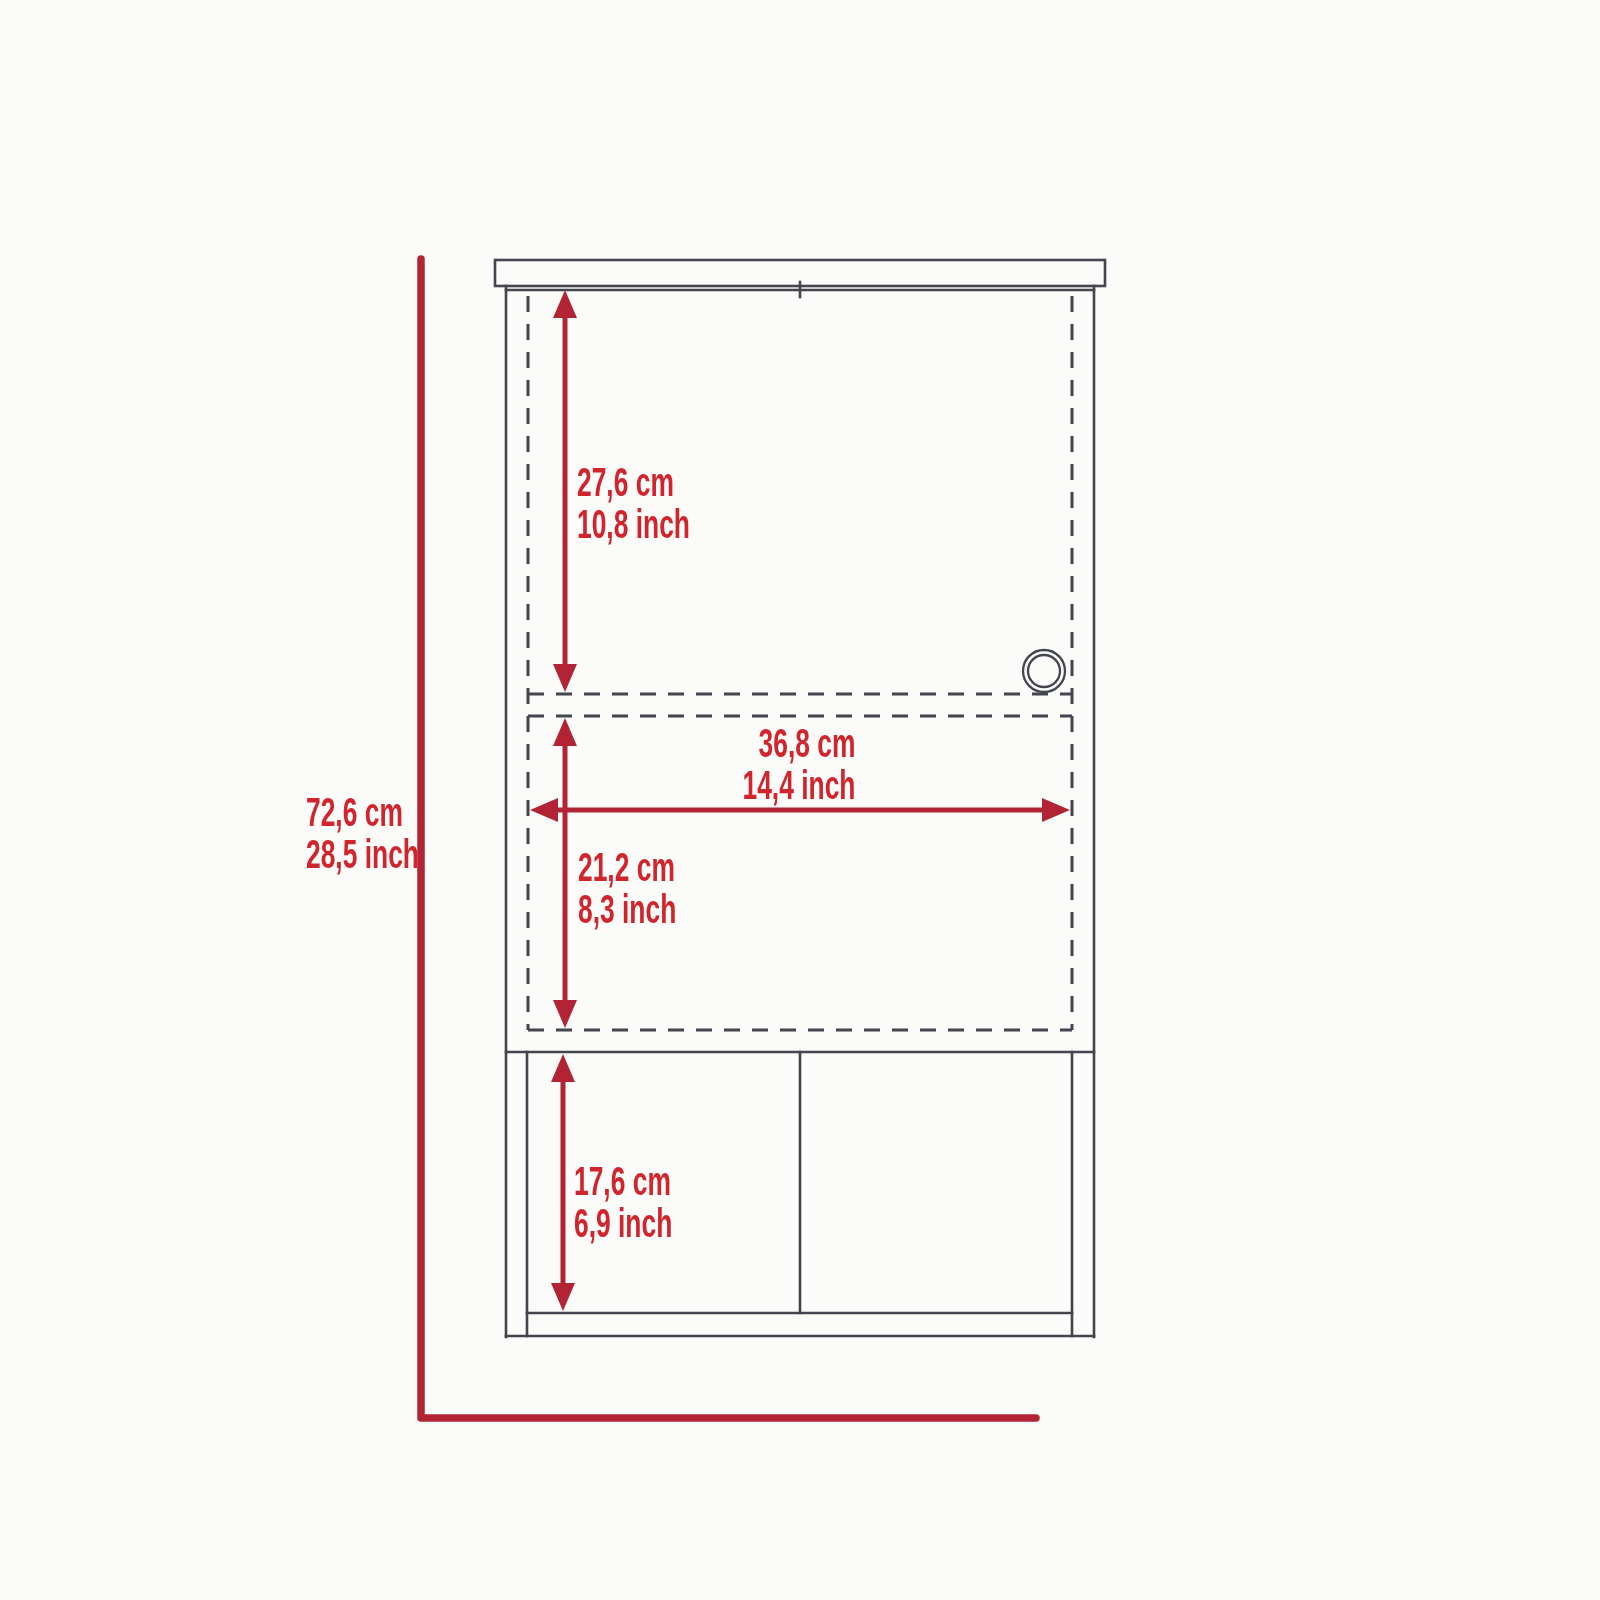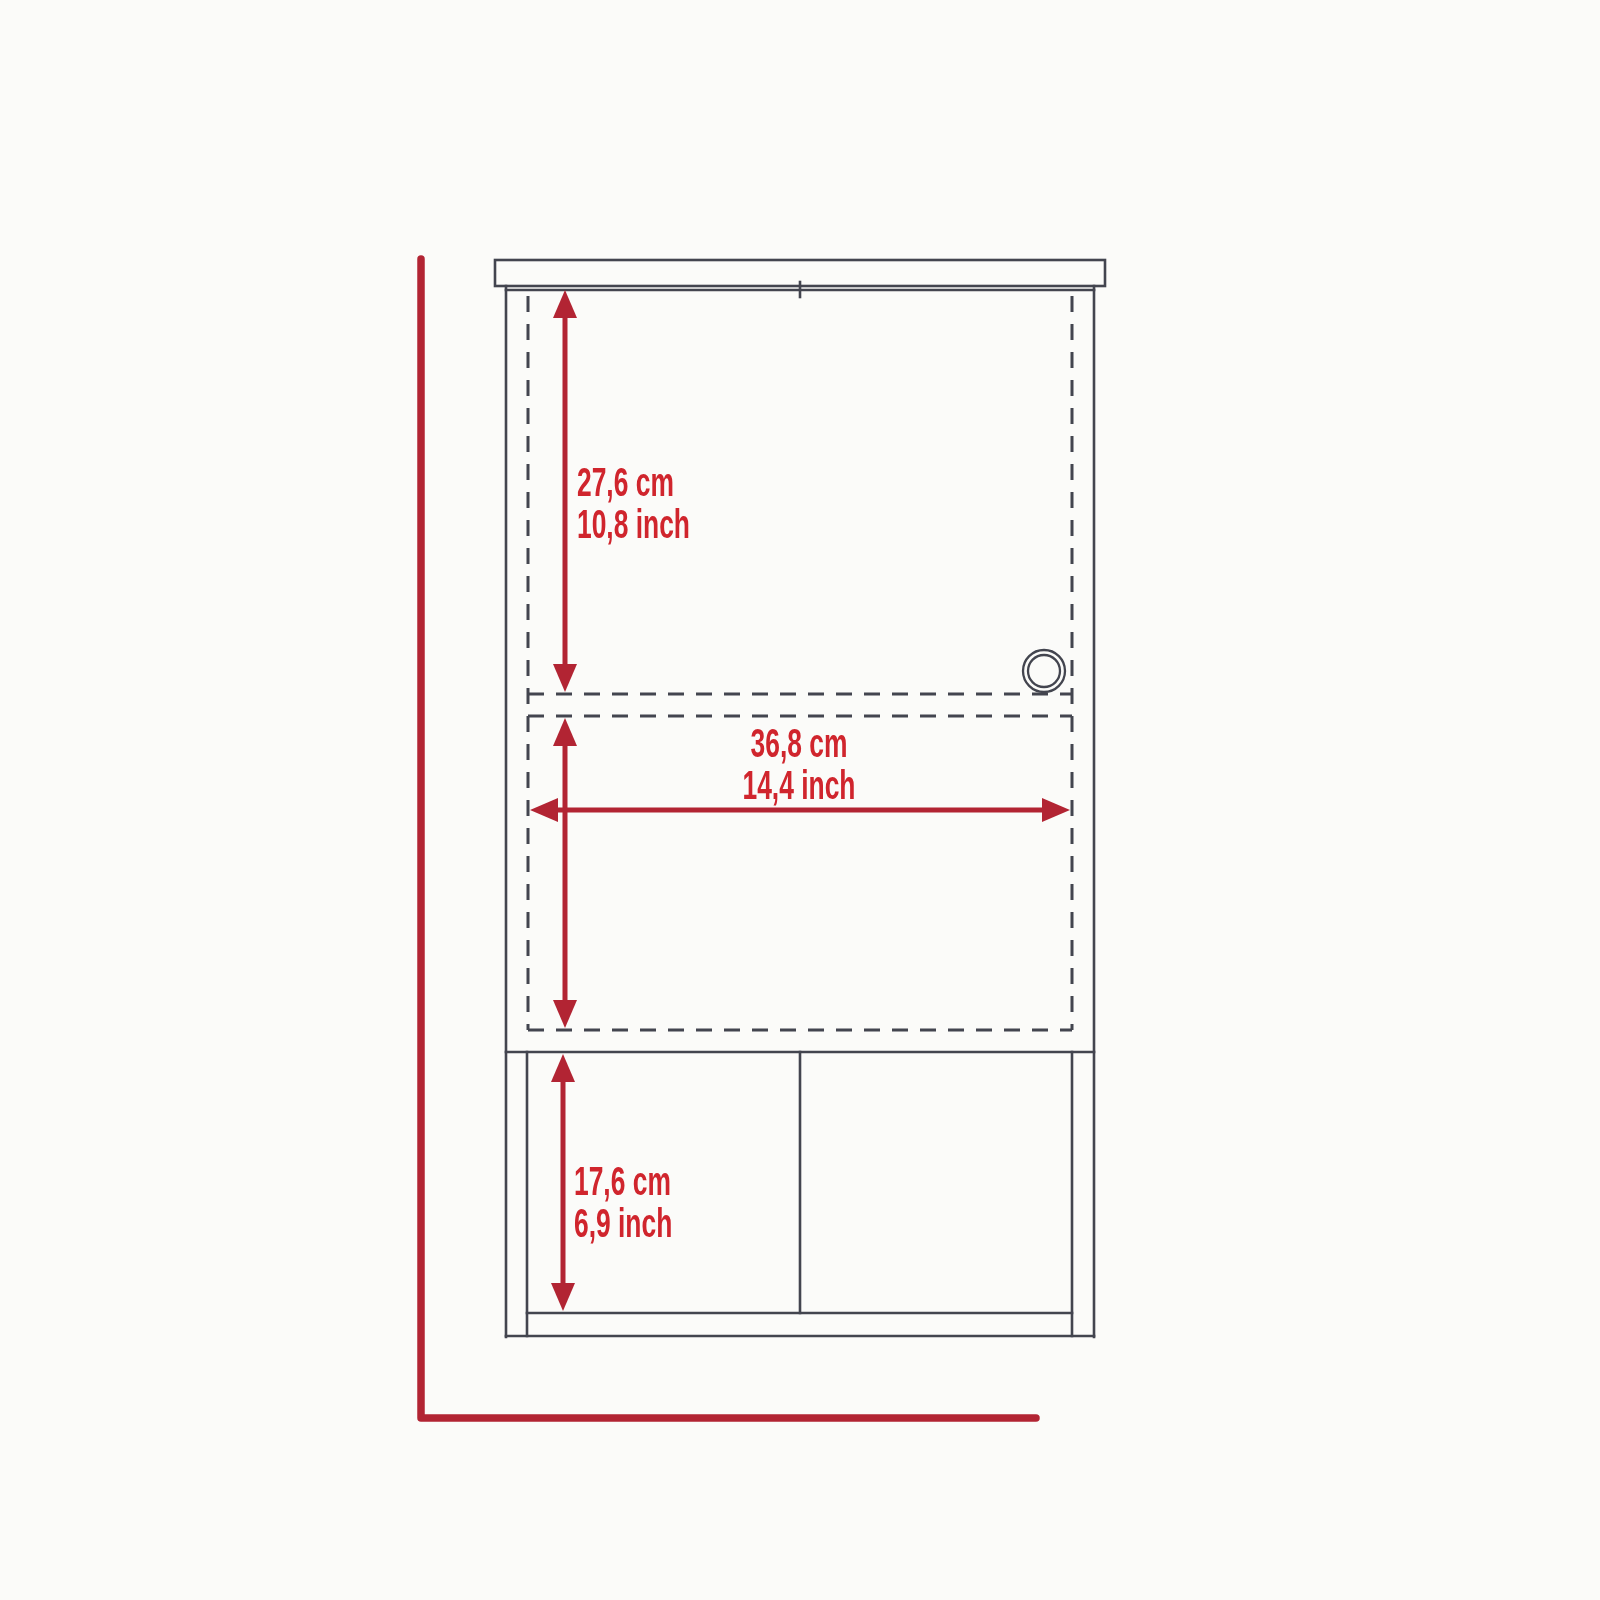--- a/index.html
+++ b/index.html
@@ -33,21 +33,21 @@
     font-size:40px;
     line-height:42px;
     font-weight:700;
     white-space:nowrap;
   }
   .dim-label .condense{
     display:inline-block;
     transform:scaleX(0.66);
     transform-origin:left top;
   }
-  .dim-label.center{transform:translateX(-50%);text-align:center;}
+  .dim-label.center{transform:translateX(-50%);text-align:right;}
   .dim-label.center .condense{transform-origin:center top;}
 </style>
 </head>
 <body>
 
 <div class="canvas">
 
   <svg class="drawing" viewBox="0 0 1600 1600">
 
     <path class="axis" d="M421,259 L421,1418 L1036,1418"></path>
@@ -115,23 +115,35 @@
     </div>
   </div>
 
   <div class="dim-label center" style="left:799px;top:722px">
     <div class="condense">
       <div>36,8 cm</div>
       <div>14,4 inch</div>
     </div>
   </div>
 
+  <div class="dim-label" style="left:578px;top:846px">
+    <div class="condense">
+      <div>21,2 cm</div>
+      <div>8,3 inch</div>
+    </div>
+  </div>
 
   <div class="dim-label" style="left:574px;top:1160px">
     <div class="condense">
       <div>17,6 cm</div>
       <div>6,9 inch</div>
     </div>
   </div>
 
+  <div class="dim-label" style="left:306px;top:791px">
+    <div class="condense">
+      <div>72,6 cm</div>
+      <div>28,5 inch</div>
+    </div>
+  </div>
 
 
 </div>
 
 </body></html>

